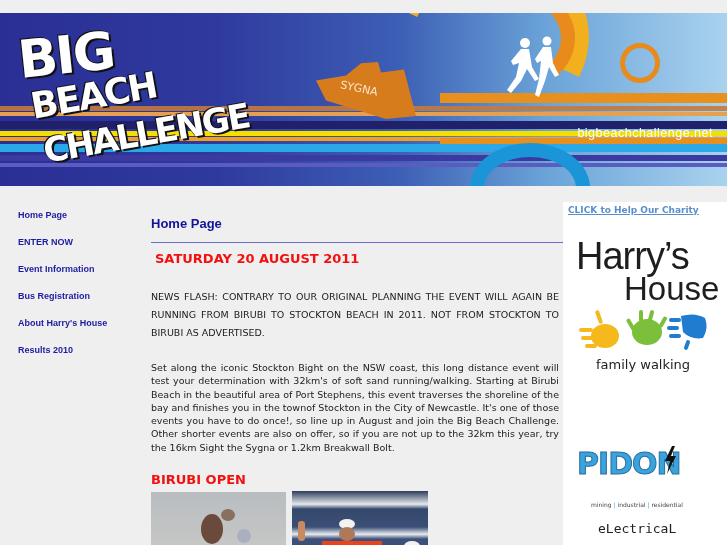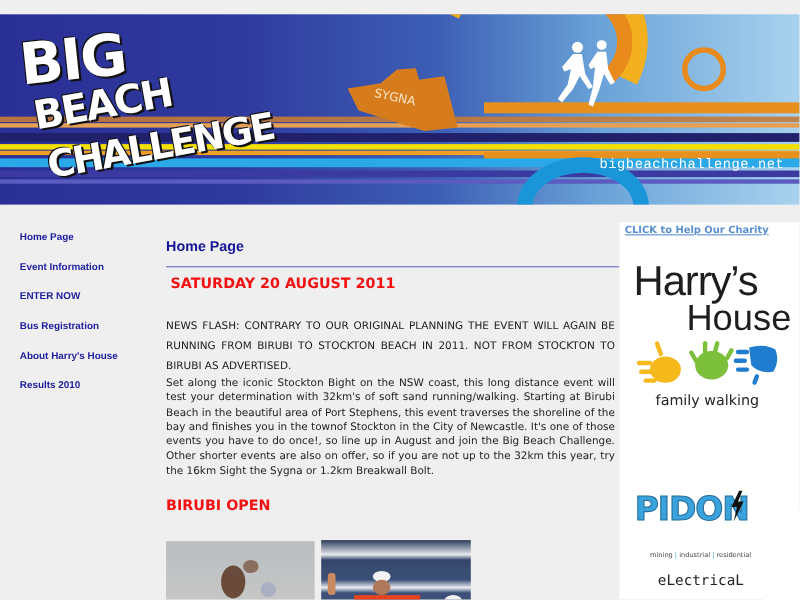--- a/index.html
+++ b/index.html
@@ -27,35 +27,35 @@
   .orange-band2 { position: absolute; left: 440px; top: 125px; width: 287px; height: 8px; background: #e8901e; }
   .ship { position: absolute; left: 316px; top: 44px; width: 100px; height: 62px; background: #d67c1c;
     clip-path: polygon(0% 38%, 30% 30%, 45% 10%, 62% 8%, 65% 25%, 88% 20%, 100% 95%, 70% 100%, 10% 70%); }
   .ship-label { position: absolute; left: 340px; top: 69px; font-size: 11px; color: #fbe6c8; transform: rotate(12deg); font-family: "DejaVu Sans", sans-serif; }
   .runners { position: absolute; left: 505px; top: 22px; width: 60px; height: 70px; }
   .logo-text { position: absolute; color: #fff; font-family: "DejaVu Sans", sans-serif; font-weight: bold;
     text-shadow: 2px 2px 0 #111, -1px -1px 0 #111; letter-spacing: -2px; }
   .lt-big { left: 18px; top: 12px; font-size: 52px; transform: rotate(-6deg); }
   .lt-beach { left: 30px; top: 62px; font-size: 36px; transform: rotate(-10deg); }
   .lt-chal { left: 42px; top: 100px; font-size: 34px; transform: rotate(-10deg); }
-  .site-url { position: absolute; right: 14px; top: 130px; font-family: Liberation Mono, monospace;
+  .site-url { position: absolute; right: 14px; top: 113px; font-family: Liberation Sans, sans-serif;
     font-size: 12.5px; color: #fff; letter-spacing: .5px; }
 
   
   .nav { position: absolute; left: 18px; top: 210px; width: 120px; }
   .nav a { display: block; height: 27px; font-family: "Liberation Sans", sans-serif; font-size: 9px; font-weight: bold;
     color: #1c1ca0; text-decoration: none; }
 
   
   .main { position: absolute; left: 151px; top: 216px; width: 413px; }
   .page-title { font-family: "Liberation Sans", sans-serif; font-size: 13px; font-weight: bold; color: #13139a; height: 26px; }
   .rule { height: 1px; background: #6d6dc8; width: 413px; margin-bottom: 8px; }
   .date-head { font-size: 13px; font-weight: bold; color: #f21010; margin-left: 4px; height: 37px; line-height: 16px; }
   .news { font-size: 9.5px; font-weight: normal; color: #1a1a1a; line-height: 18px; width: 408px; text-align: justify; }
-  .desc { font-size: 9.5px; color: #222; line-height: 13.3px; text-align: justify; width: 408px; }
+  .desc { margin-top: 19px; font-size: 9.5px; color: #222; line-height: 13.3px; text-align: justify; width: 408px; }
   .entries { margin-top: 18px; font-size: 13px; font-weight: bold; color: #f21010; }
   .photos { position: absolute; left: 151px; top: 491px; }
   .photo { position: absolute; top: 1px; width: 135px; height: 60px; }
   .photo1 { left: 0; background: linear-gradient(#b9bdc0, #c7c8c6); }
   .photo2 { left: 141px; top: 0; width: 136px; background: linear-gradient(#2c3c5a 0%, #e6e9ee 22%, #35486b 30%, #3b4f77 60%, #e9ecef 72%, #3d5079 80%); }
   .p-head { position: absolute; border-radius: 50%; }
 
   
   .sidebar { position: absolute; left: 563px; top: 202px; width: 164px; height: 343px; background: #fff; padding-left: 44px; }
   .charity-link { position: absolute; left: 5px; top: 3px; font-size: 9px; font-weight: bold; color: #5a8fcf; font-family: "DejaVu Sans", sans-serif; }
@@ -101,22 +101,22 @@
   </svg>
 
   <div class="logo-text lt-big">BIG</div>
   <div class="logo-text lt-beach">BEACH</div>
   <div class="logo-text lt-chal">CHALLENGE</div>
   <div class="site-url">bigbeachchallenge.net</div>
 </div>
 
 <nav class="nav">
   <a href="#">Home Page</a>
+  <a href="#">ENTER NOW</a>
   <a href="#">Event Information</a>
-  <a href="#">ENTER NOW</a>
   <a href="#">Bus Registration</a>
   <a href="#">About Harry's House</a>
   <a href="#">Results 2010</a>
 </nav>
 
 <div class="main">
   <div class="page-title">Home Page</div>
   <div class="rule"></div>
   <div class="date-head">SATURDAY 20 AUGUST 2011</div>
   <p class="news">NEWS FLASH: CONTRARY TO OUR ORIGINAL PLANNING THE EVENT WILL AGAIN BE RUNNING FROM BIRUBI TO STOCKTON BEACH IN 2011. NOT FROM STOCKTON TO BIRUBI AS ADVERTISED.</p>

